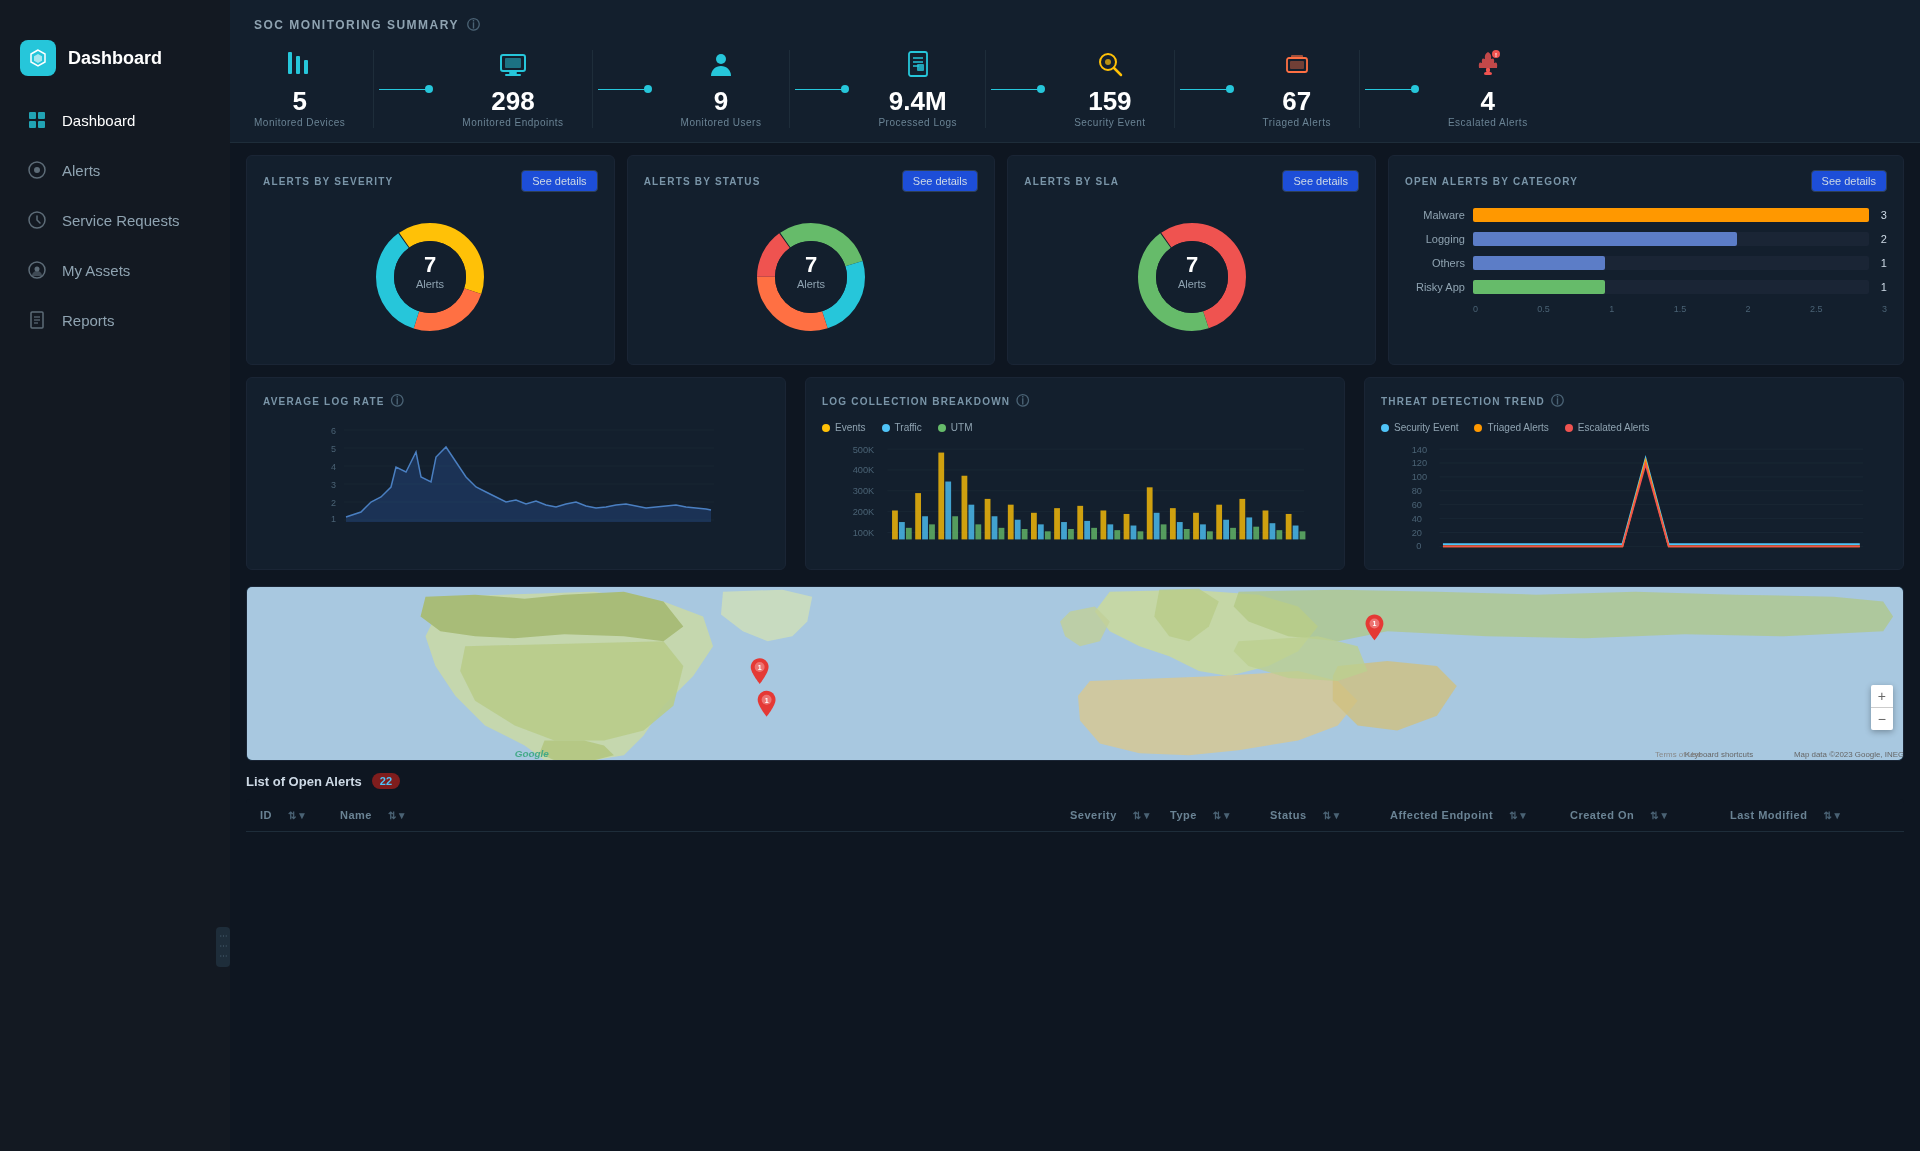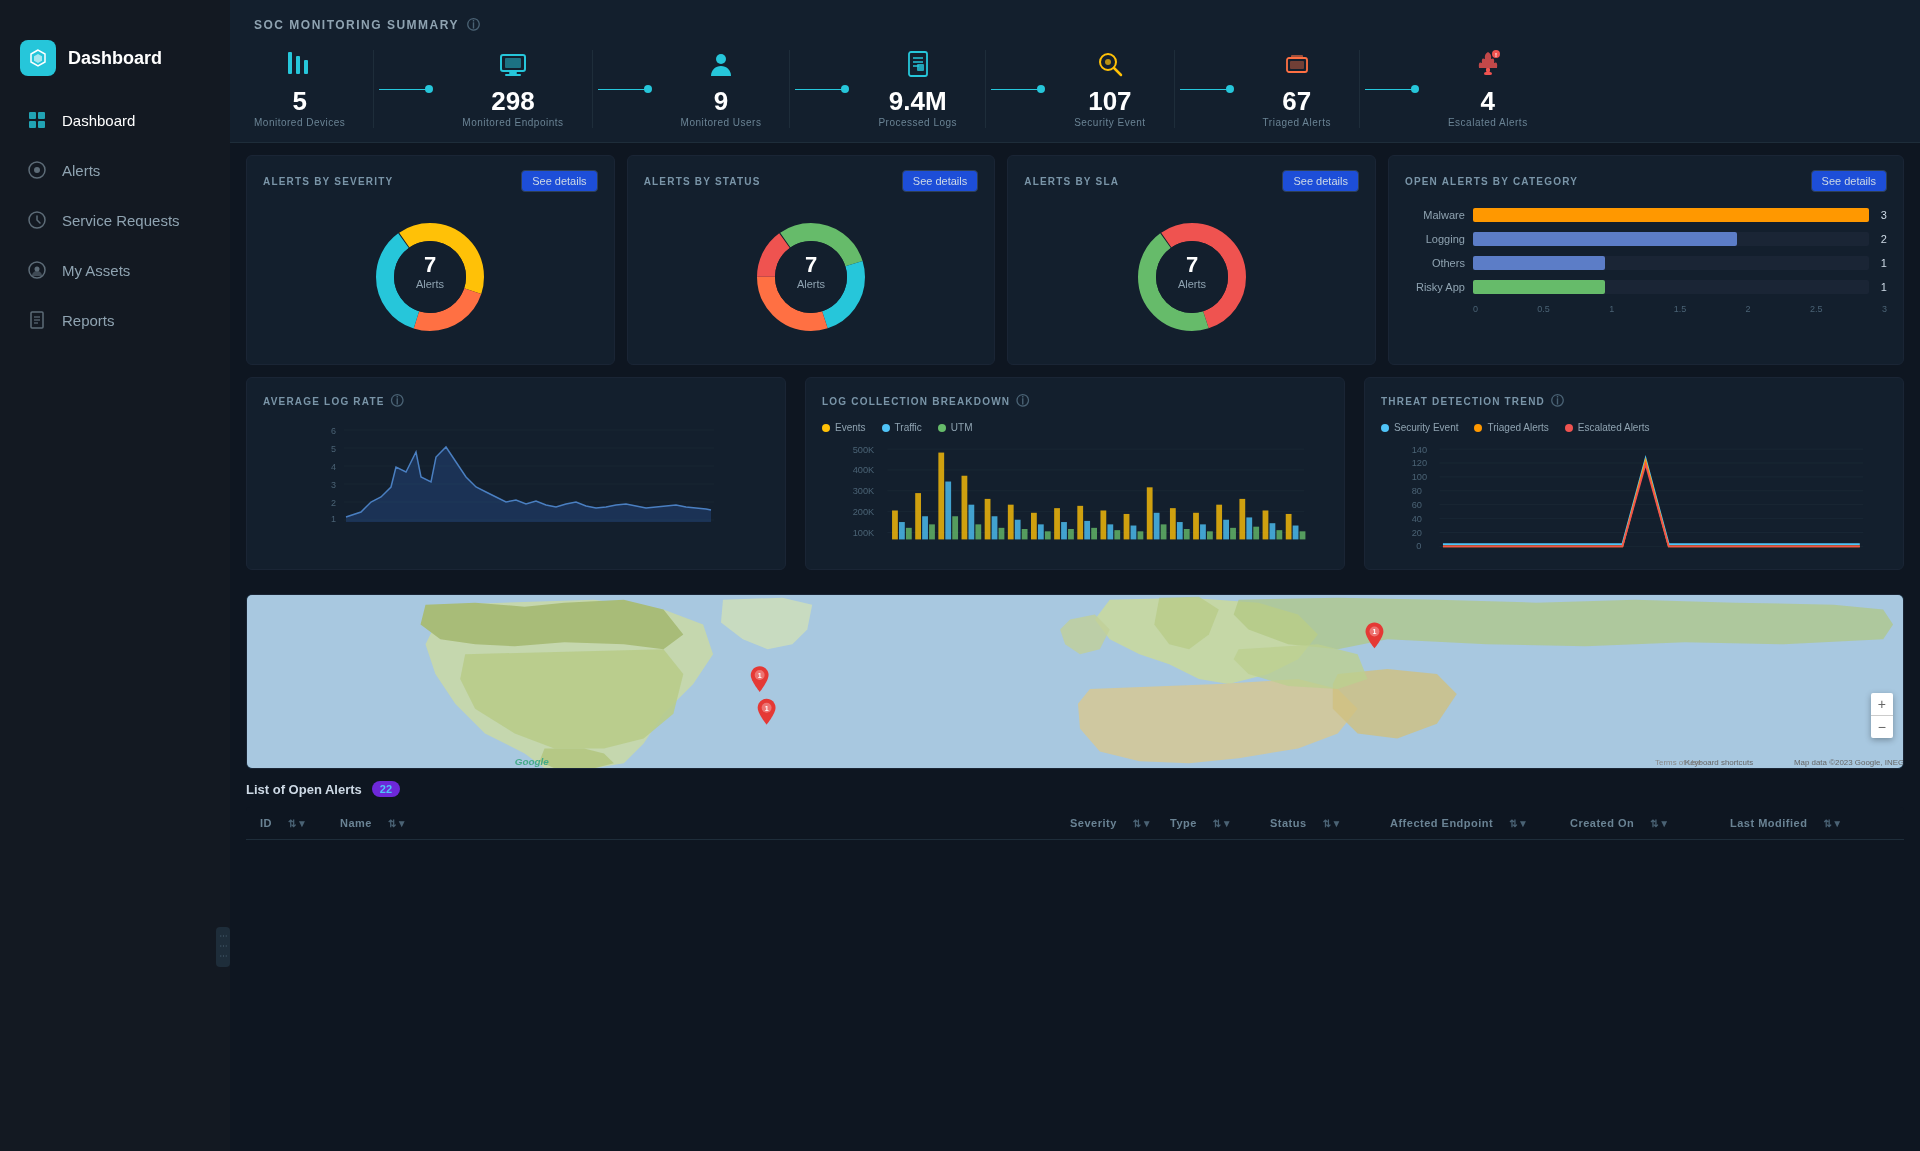--- a/index.html
+++ b/index.html
@@ -92,21 +92,21 @@
     .bar-label { font-size: 11px; color: #8fa3b1; width: 60px; text-align: right; flex-shrink: 0; }
     .bar-track { flex: 1; height: 14px; background: #1a2535; border-radius: 2px; position: relative; }
     .bar-fill { height: 100%; border-radius: 2px; }
     .bar-value { font-size: 11px; color: #cdd9e5; margin-left: 4px; }
     .bar-axis { display: flex; justify-content: space-between; padding-left: 68px; margin-top: 4px; }
     .bar-axis-label { font-size: 9px; color: #4a6274; }
 
     
     .charts-row {
       display: grid; grid-template-columns: 1fr 1fr 1fr;
-      gap: 19px; padding: 0 16px 24px 16px;
+      gap: 19px; padding: 0 16px 16px 16px;
     }
     .chart-panel {
       background: #131f2d; border-radius: 6px; padding: 14px 16px;
       border: 1px solid #1a2535;
     }
     .chart-title { font-size: 10px; font-weight: 700; color: #7a95a8; letter-spacing: 1.2px; margin-bottom: 12px; display: flex; align-items: center; gap: 6px; }
     .chart-legend { display: flex; gap: 16px; margin-bottom: 8px; }
     .legend-item { display: flex; align-items: center; gap: 5px; font-size: 10px; color: #8fa3b1; }
     .legend-dot { width: 8px; height: 8px; border-radius: 50%; }
 
@@ -121,21 +121,21 @@
       border: 1px solid #1a2535;
     }
 
     
     .alerts-section { padding: 0 16px 12px 16px; }
     .alerts-header {
       display: flex; align-items: center; gap: 10px; margin-bottom: 10px;
     }
     .alerts-title { font-size: 13px; font-weight: 700; color: #cdd9e5; }
     .alerts-badge {
-      background: #6d28d9; color: #4fc3f7; font-size: 11px; font-weight: 700;
+      background: #7f1d1d; color: #4fc3f7; font-size: 11px; font-weight: 700;
       padding: 2px 8px; border-radius: 10px;
     }
     .table-header {
       display: grid;
       grid-template-columns: 80px 2fr 100px 100px 120px 180px 160px 160px;
       background: #0e1621; padding: 10px 14px;
       border-radius: 4px 4px 0 0; border-bottom: 1px solid #1e2d3a;
     }
     .th {
       font-size: 11px; font-weight: 600; color: #6a8394; letter-spacing: 0.5px;
@@ -308,21 +308,21 @@
       </div>
 
       <div class="metric-item">
         <div class="metric-icon yellow">
           <svg width="28" height="28" viewBox="0 0 28 28" fill="currentColor">
             <circle cx="12" cy="12" r="8" fill="none" stroke="currentColor" stroke-width="2"></circle>
             <line x1="18" y1="18" x2="25" y2="25" stroke="currentColor" stroke-width="2.5" stroke-linecap="round"></line>
             <circle cx="12" cy="12" r="3" opacity="0.7"></circle>
           </svg>
         </div>
-        <span class="metric-value">107</span>
+        <span class="metric-value">159</span>
         <span class="metric-label">Security Event</span>
       </div>
 
       <div class="metric-connector">
         <div style="width:50px;height:1px;background:linear-gradient(to right,#26c6da,#26c6da);position:relative;">
           <div style="width:8px;height:8px;background:#26c6da;border-radius:50%;position:absolute;right:-4px;top:-4px;"></div>
         </div>
       </div>
 
       <div class="metric-item">

